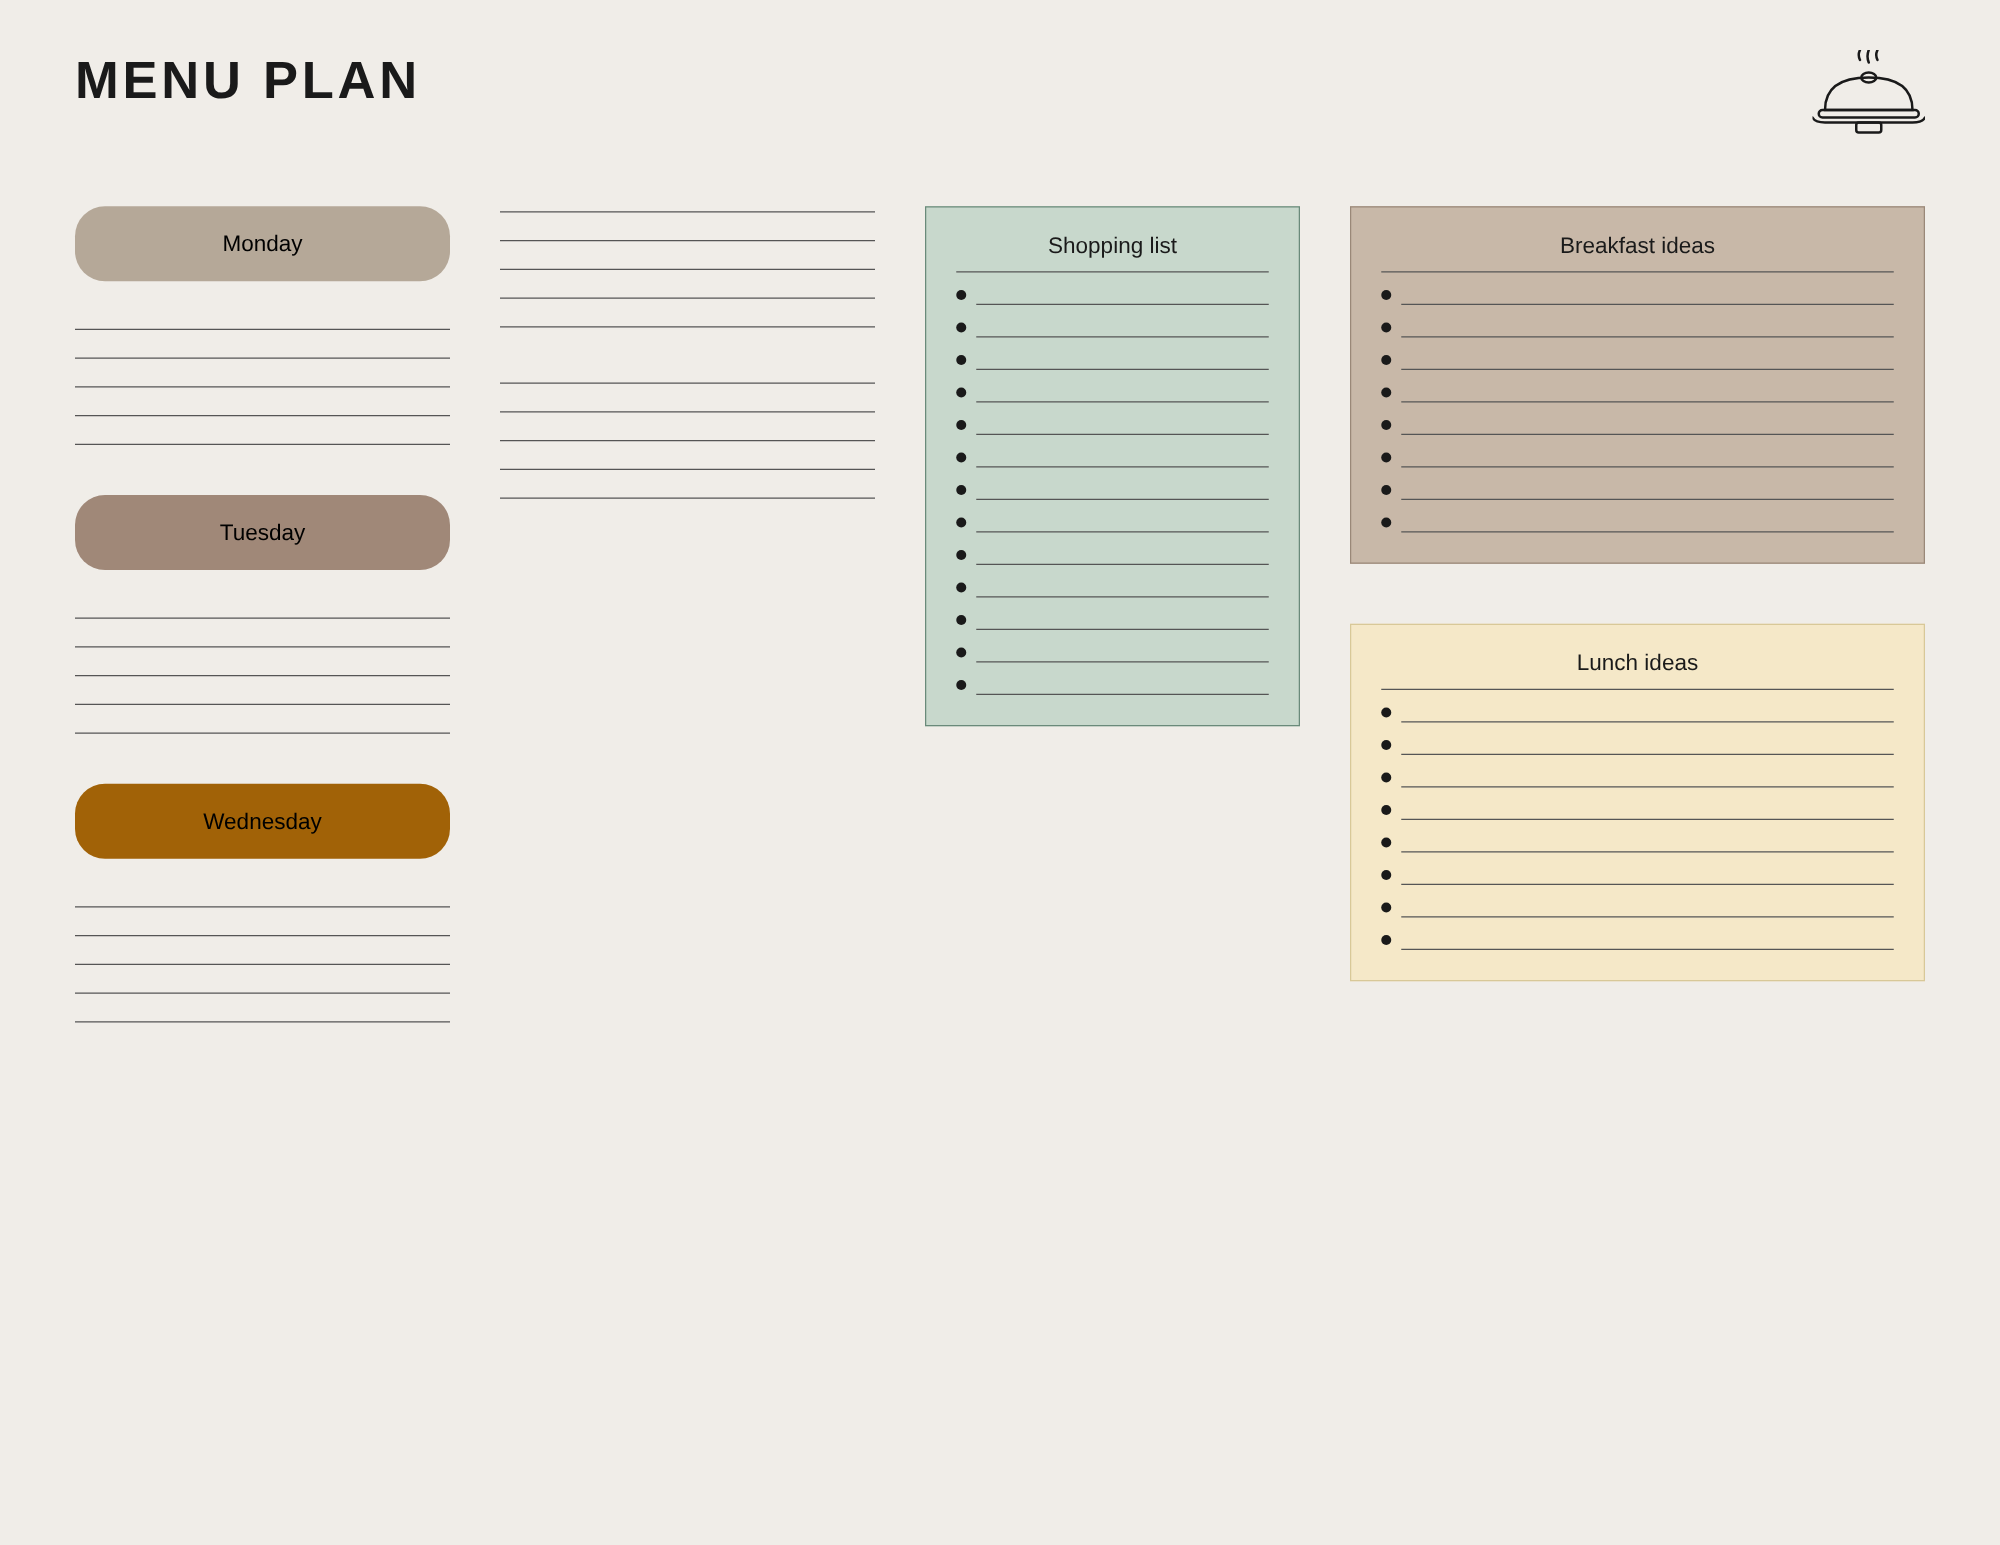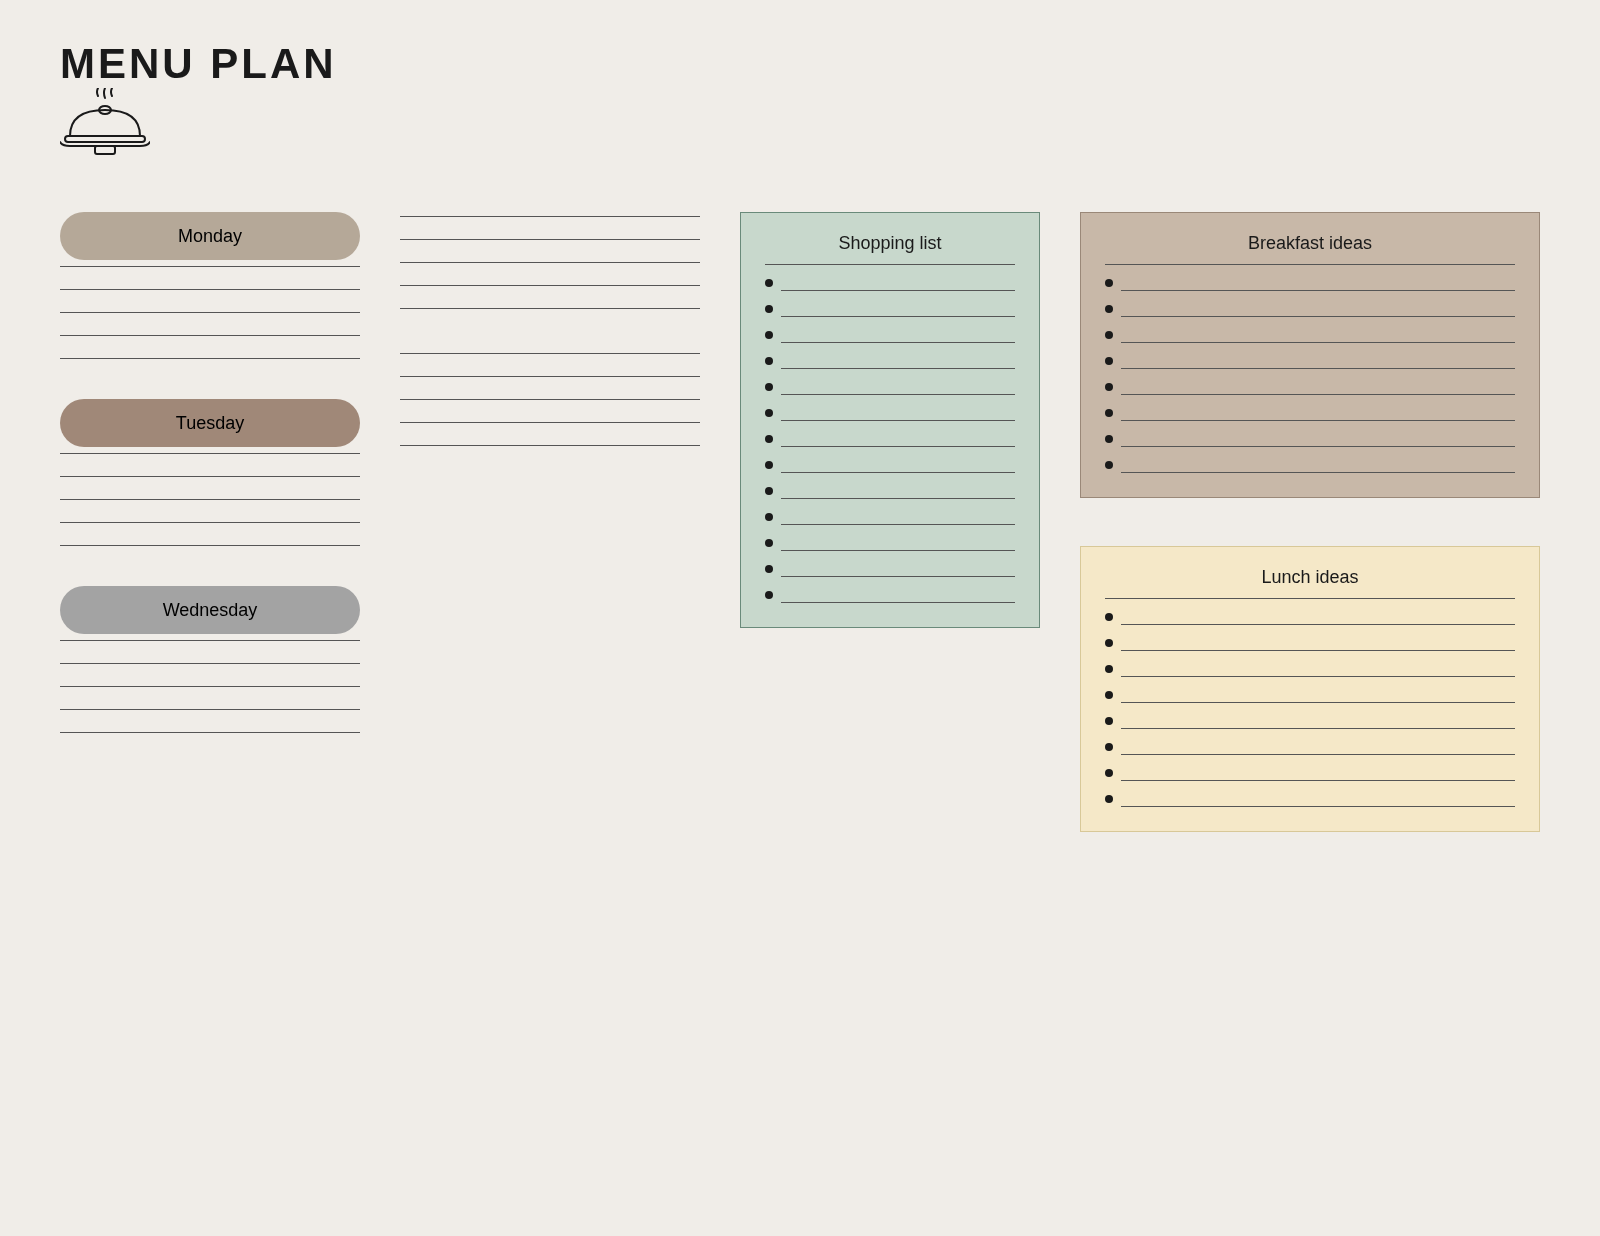--- a/index.html
+++ b/index.html
@@ -7,42 +7,41 @@
     body {
       background-color: #f0ede8;
       font-family: Georgia, 'Times New Roman', serif;
       min-height: 1236px;
       width: 1600px;
       padding: 40px 60px;
     }
 
     .header {
       display: flex;
-      justify-content: center;
+      justify-content: space-between;
       align-items: flex-start;
       margin-bottom: 40px;
-      flex-direction: column;
     }
 
     .title {
       font-size: 42px;
       font-weight: 700;
       letter-spacing: 3px;
       color: #1a1a1a;
       font-family: Arial, Helvetica, sans-serif;
     }
 
     .day-label {
       display: flex;
       align-items: center;
       justify-content: center;
-      height: 48px;
+      height: 60px;
       font-size: 18px;
       font-family: Arial, Helvetica, sans-serif;
-      margin-bottom: 2px;
+      margin-bottom: 34px;
       border-radius: 24px;
     }
 
     .day-lines {
       display: flex;
       flex-direction: column;
       gap: 22px;
       padding-top: 4px;
     }
 
@@ -52,21 +51,21 @@
       height: 1px;
     }
 
     .day-section {
       margin-bottom: 40px;
     }
 
     
     .monday-label { background-color: #b5a898; }
     .tuesday-label { background-color: #a08878; }
-    .wednesday-label { background-color: #a3a3a3; }
+    .wednesday-label { background-color: #a16207; }
     .thursday-label { background-color: #f5e6cc; }
     .friday-label { background-color: #b8bfa8; }
     .saturday-label { background-color: #f5e6cc; }
     .sunday-label { background-color: #b8bfa8; }
 
     .sunday-section {
       margin-bottom: 40px;
     }
 
     .shopping-list-box {

